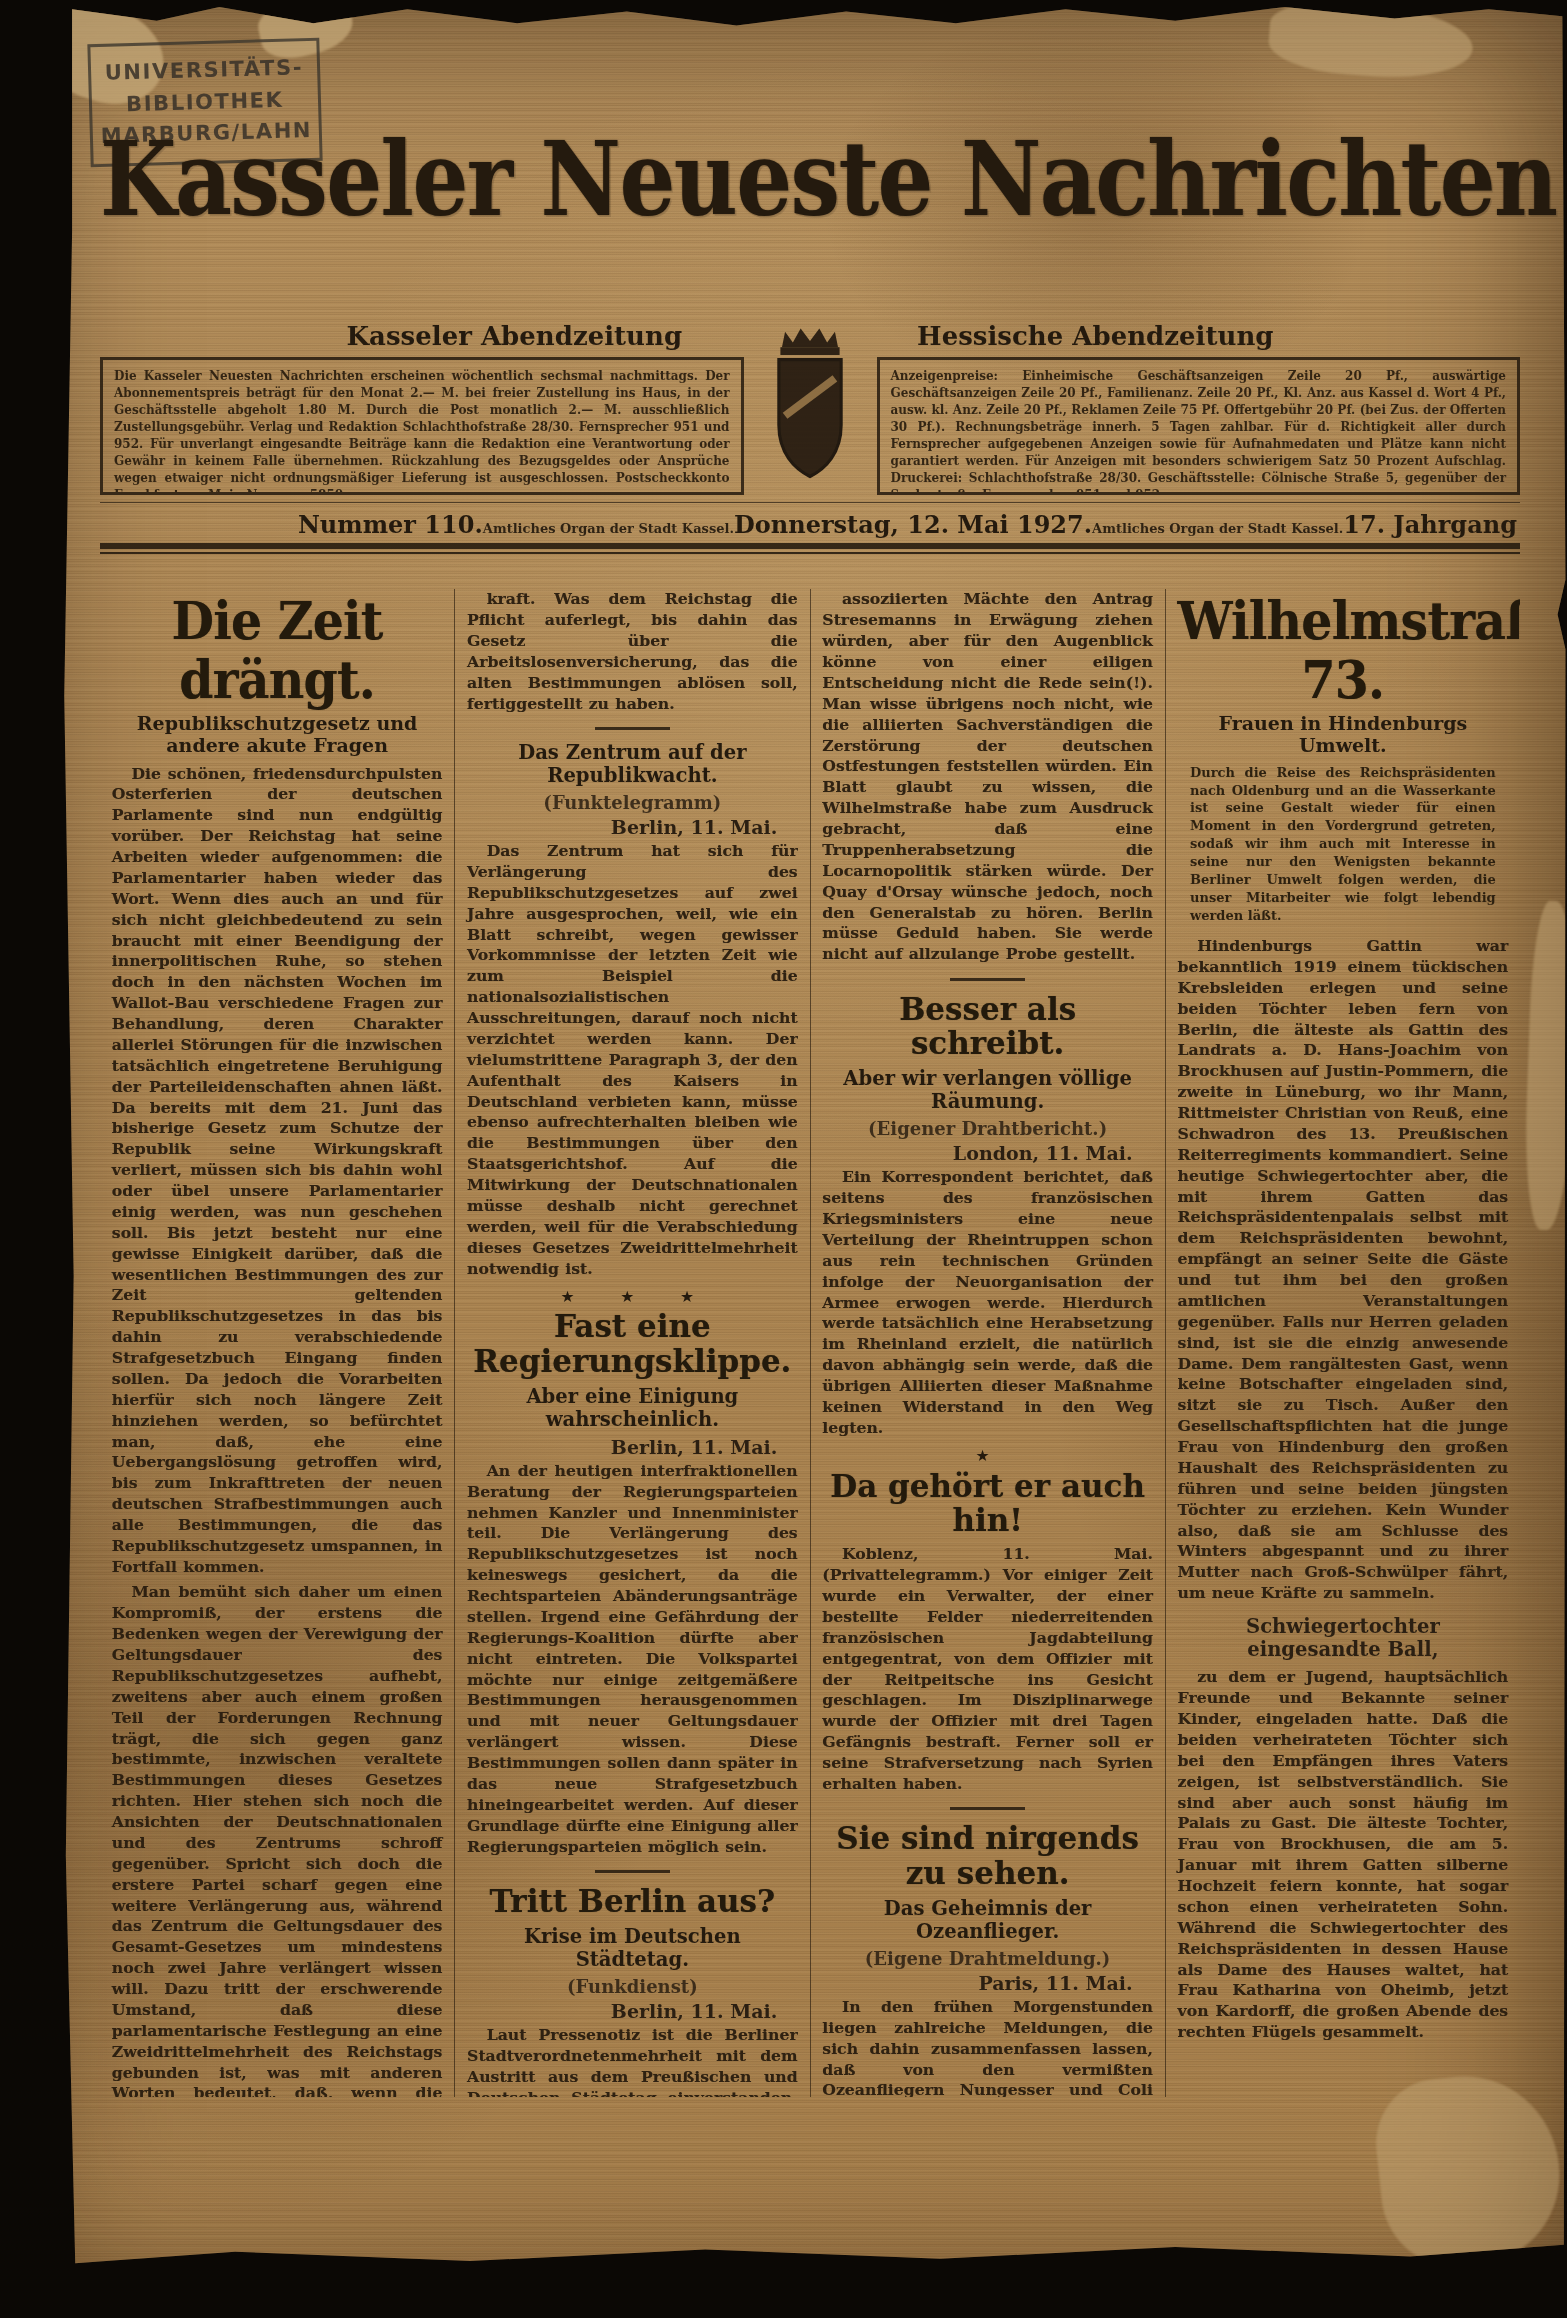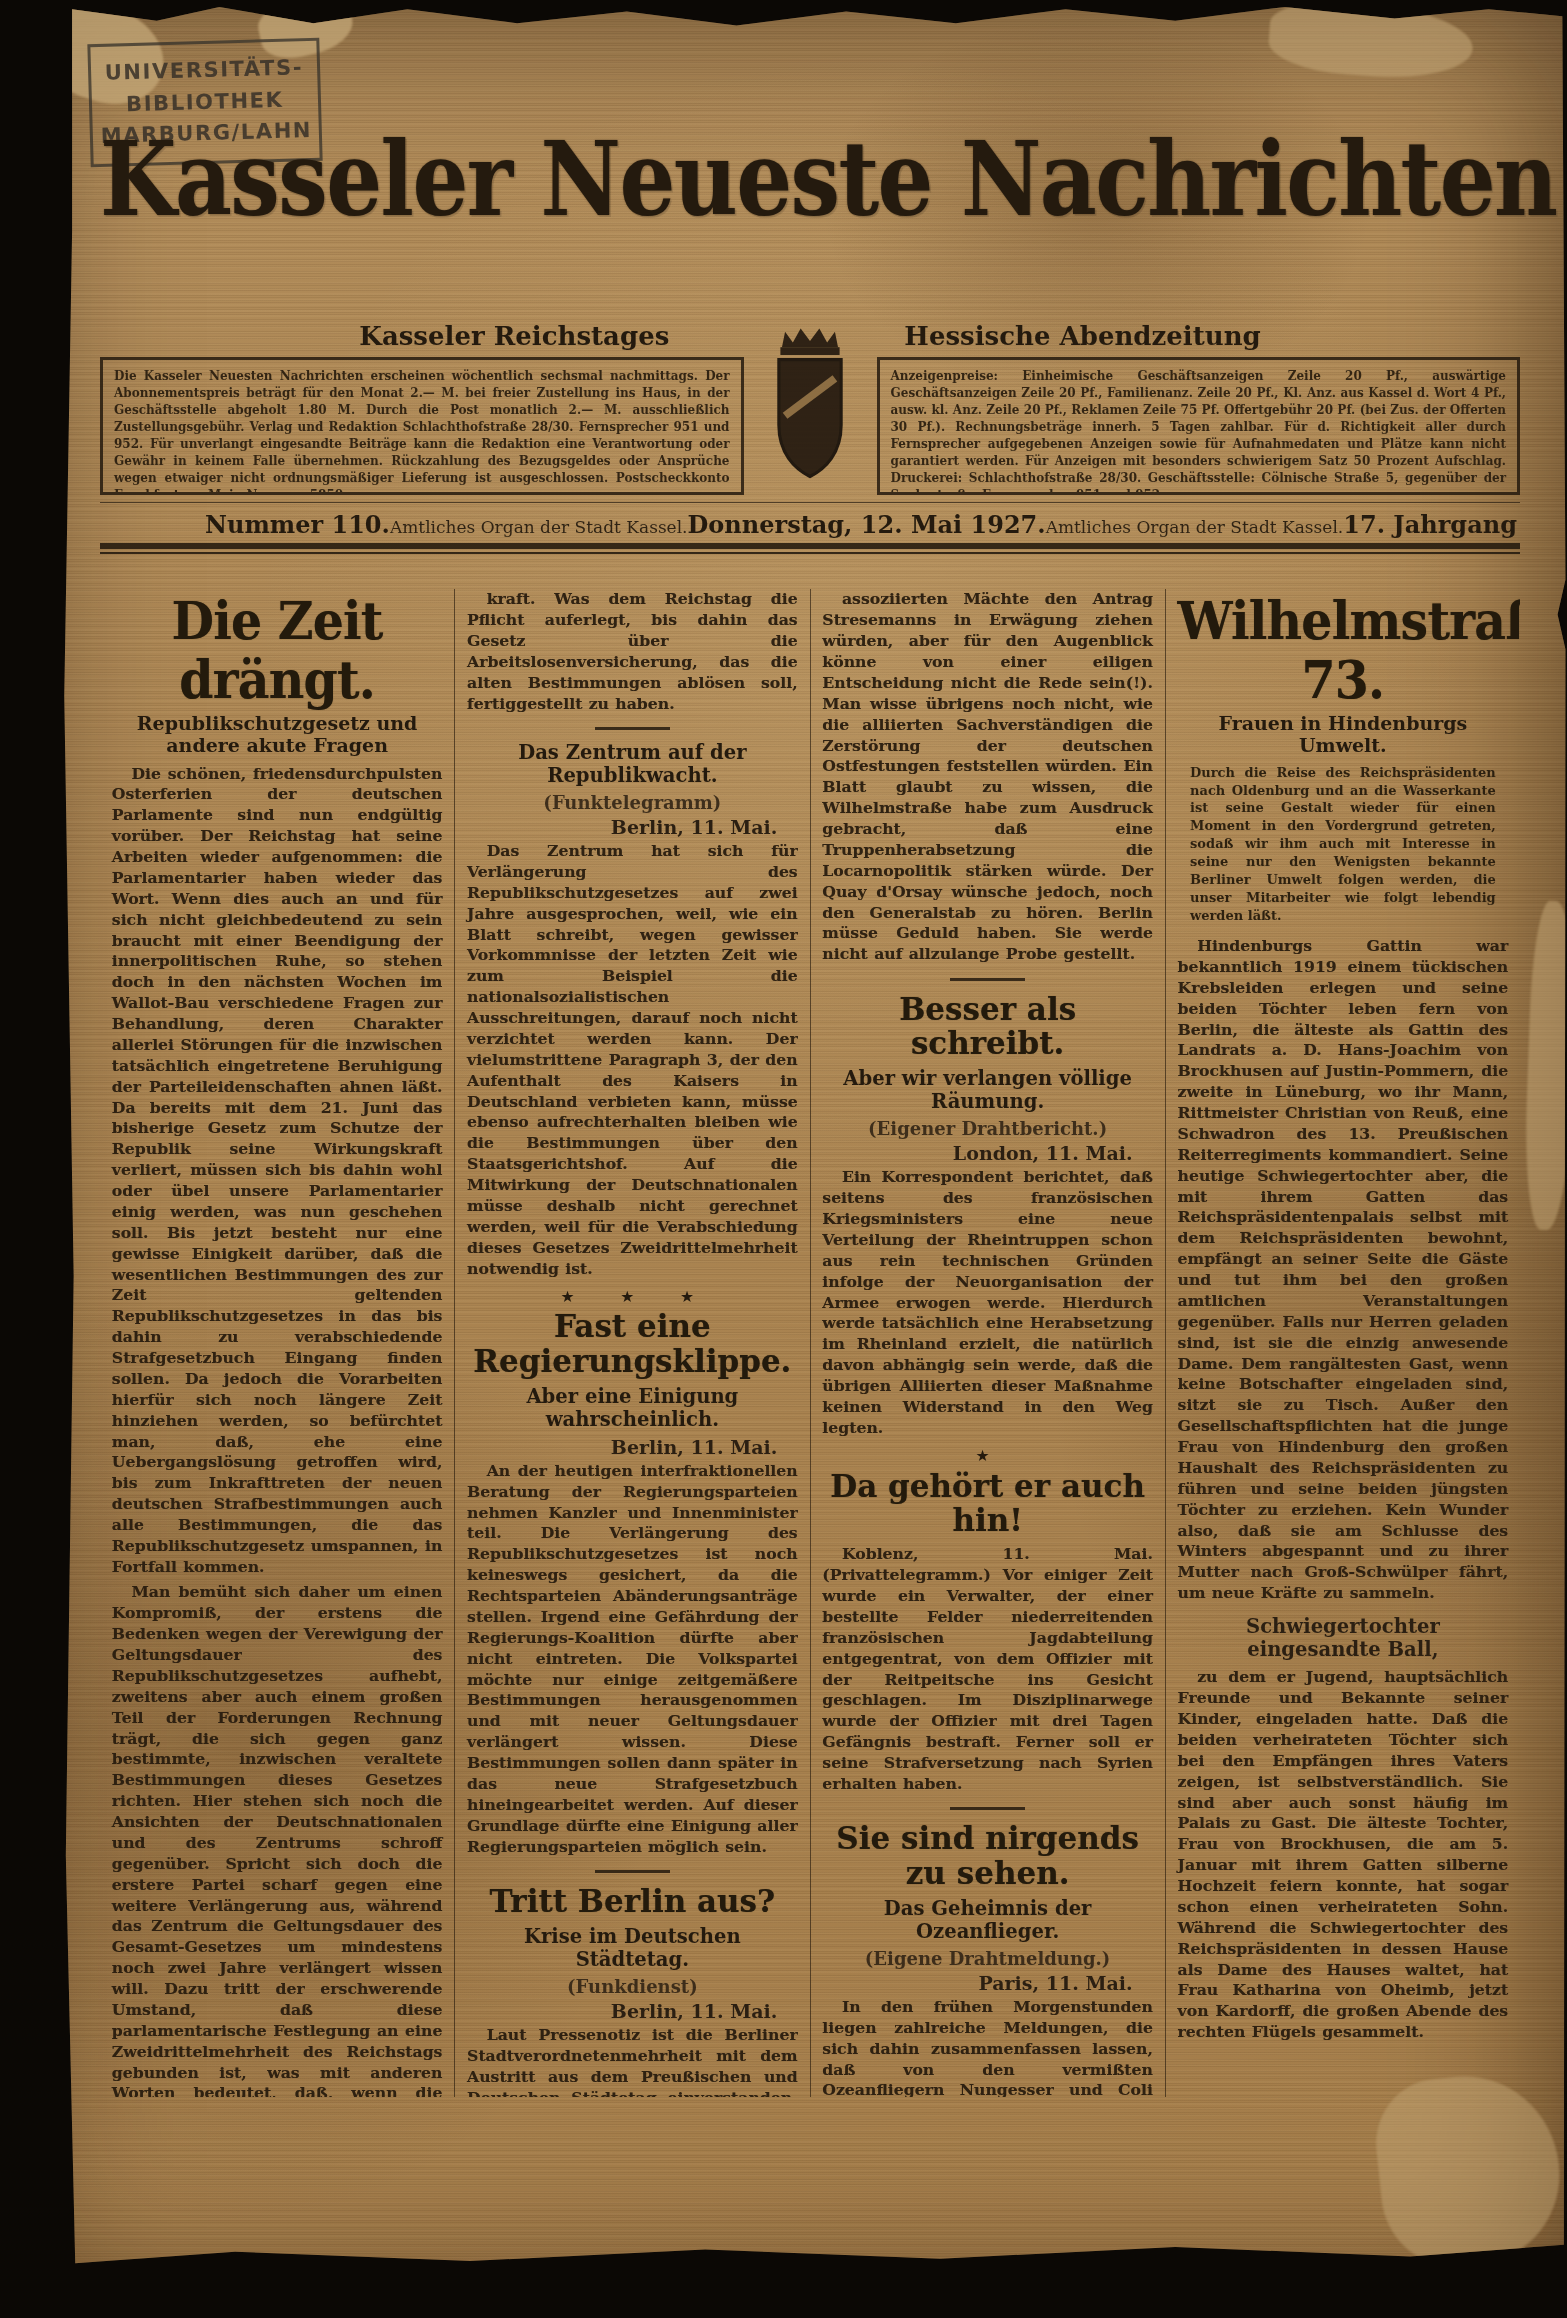--- a/index.html
+++ b/index.html
@@ -57,21 +57,21 @@
     flex:1;border:3.1px solid rgba(36,26,14,.85);padding:7.8px 11px;
     font-size:12px;line-height:1.42;text-align:justify;color:rgba(40,28,14,.92);
     font-weight:bold;height:116px;overflow:hidden;
   }
   .dateline{
     display:flex;align-items:baseline;justify-content:flex-end;
     border-top:1.6px solid rgba(36,26,14,.7);
     padding:6.3px 3.1px 4.7px 3.1px;margin-top:7.8px;color:#241a0e;
   }
   .dl-num,.dl-date,.dl-vol{font-size:24px;font-weight:bold;}
-  .dl-organ{font-size:17px;font-weight:normal;opacity:.92;}
+  .dl-organ{font-size:13px;font-weight:bold;opacity:.92;}
   .rule-thick{border-top:6.3px solid #241a0e;border-bottom:2.4px solid #241a0e;height:3.1px;opacity:.88;}
 
   
   .lead{text-align:center;margin-top:12.5px;}
   .lead-headline{
     font-size:75px;font-weight:bold;color:#221809;letter-spacing:-0.8px;
     text-shadow:0 0 1.6px rgba(34,24,9,.5), 1.6px 1.6px 0 rgba(34,24,9,.10);
     transform:scaleY(1.12);transform-origin:top center;height:111px;white-space:nowrap;
   }
   .lead-sub{font-size:33px;font-weight:bold;color:#241a0e;margin-top:12.5px;white-space:nowrap;}
@@ -113,21 +113,21 @@
     <div class="stamp">
       <div>UNIVERSITÄTS-</div>
       <div>BIBLIOTHEK</div>
       <div>MARBURG/LAHN</div>
     </div>
 
     <div class="masthead">Kasseler Neueste Nachrichten</div>
 
     <div class="mast-info">
       <div class="editions">
-        <span>Kasseler Reichstages</span>
+        <span>Kasseler Abendzeitung</span>
         <span>Hessische Abendzeitung</span>
       </div>
       <svg class="crest" viewBox="0 0 52 99">
         <g fill="#241a10" opacity="0.92">
           <path d="M8 14 L10 4 L15 11 L20 2 L26 10 L32 2 L37 11 L42 4 L44 14 Z"></path>
           <rect x="7" y="14" width="38" height="5"></rect>
           <path d="M6 22 H46 V64 C46 82 36 92 26 97 C16 92 6 82 6 64 Z"></path>
           <path d="M6 22 H46 V64 C46 82 36 92 26 97 C16 92 6 82 6 64 Z" fill="none" stroke="#16100a" stroke-width="2"></path>
           <path d="M10 58 L42 34" stroke="#8a6c42" stroke-width="5"></path>
         </g>

